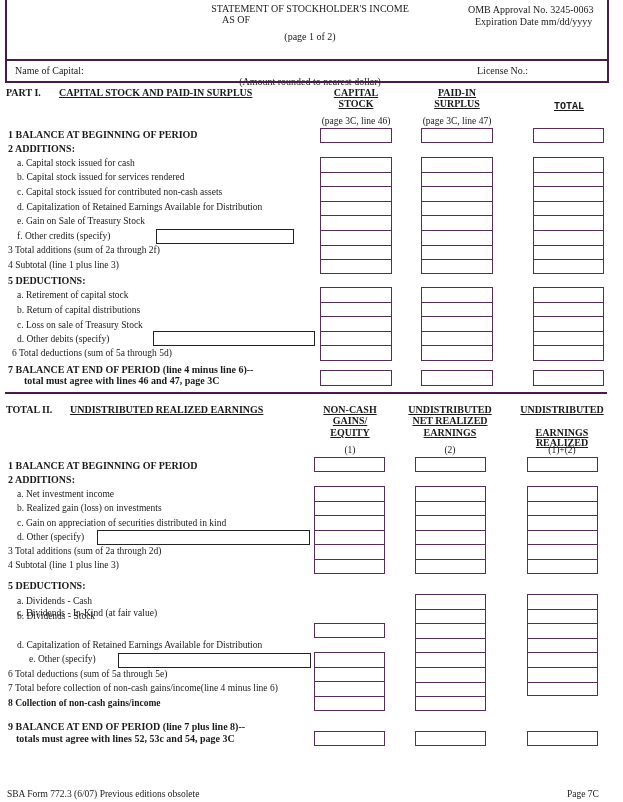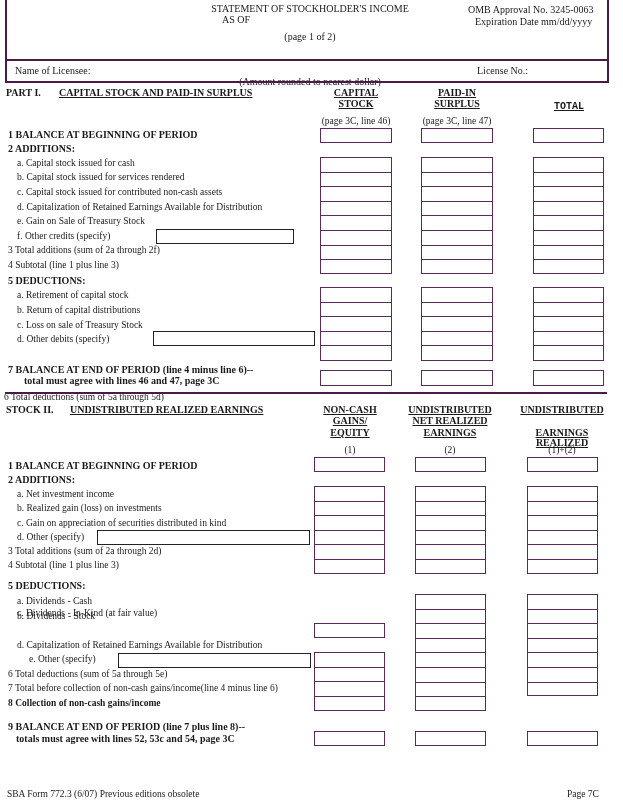--- a/index.html
+++ b/index.html
@@ -26,21 +26,21 @@
 <body>
 
 <div class="hdr"></div>
 <div class="abs t10 center" style="left:180px;top:3px;width:260px;">STATEMENT OF STOCKHOLDER'S INCOME</div>
 <div class="abs t10" style="left:222px;top:14px;">AS OF</div>
 <div class="abs t10 center" style="left:180px;top:31px;width:260px;">(page 1 of 2)</div>
 <div class="abs t10 center" style="left:180px;top:44px;width:260px;margin-top:32px;">(Amount rounded to nearest dollar)</div>
 <div class="abs t10" style="left:468px;top:4px;">OMB Approval No. 3245-0063</div>
 <div class="abs t10" style="left:475px;top:16px;">Expiration Date  mm/dd/yyyy</div>
 <div class="hdr2"></div>
-<div class="abs t10" style="left:15px;top:65px;">Name of Licensee:</div>
+<div class="abs t10" style="left:15px;top:65px;">Name of Capital:</div>
 <div class="abs t10" style="left:477px;top:65px;">License No.:</div>
 
 <div class="abs t10 b" style="left:6px;top:87px;">PART I.</div>
 <div class="abs t10 b u" style="left:59px;top:87px;">CAPITAL STOCK AND PAID-IN SURPLUS</div>
 
 <div class="abs t10 b u center" style="left:320px;top:87px;width:72px;">CAPITAL</div>
 <div class="abs t10 b u center" style="left:320px;top:98px;width:72px;">STOCK</div>
 <div class="abs t9 center" style="left:312px;top:116px;width:88px;">(page 3C, line 46)</div>
 
 <div class="abs t10 b u center" style="left:421px;top:87px;width:72px;">PAID-IN</div>
@@ -60,21 +60,21 @@
 <div class="spec" style="left:156px;top:229px;width:138px;"></div>
 <div class="abs t9" style="left:8px;top:245px;">3  Total additions (sum of 2a through 2f)</div>
 <div class="abs t9" style="left:8px;top:260px;">4  Subtotal (line 1 plus line 3)</div>
 
 <div class="abs t10 b" style="left:8px;top:275px;">5  DEDUCTIONS:</div>
 <div class="abs t9" style="left:17px;top:290px;">a. Retirement of capital stock</div>
 <div class="abs t9" style="left:17px;top:305px;">b. Return of capital distributions</div>
 <div class="abs t9" style="left:17px;top:320px;">c. Loss on sale of Treasury Stock</div>
 <div class="abs t9" style="left:17px;top:334px;">d. Other debits (specify)</div>
 <div class="spec" style="left:153px;top:331px;width:162px;"></div>
-<div class="abs t9" style="left:4px;top:348px;margin-top:44px;">6  Total deductions (sum of 5a through 5d)</div>
+<div class="abs t9" style="left:12px;top:348px;">6  Total deductions (sum of 5a through 5d)</div>
 <div class="abs t10 b" style="left:8px;top:364px;">7  BALANCE AT END OF PERIOD (line 4 minus line 6)--</div>
 <div class="abs t10 b" style="left:24px;top:375px;">total must agree with lines 46 and 47, page 3C</div>
 
 <div class="box" style="left:320px;top:128px;width:72px;height:15px;"></div>
 <div class="box" style="left:421px;top:128px;width:72px;height:15px;"></div>
 <div class="box" style="left:533px;top:128px;width:71px;height:15px;"></div>
 
 <div class="stack" style="left:320px;top:157px;width:72px;height:117px;">
   <div style="height:14.6px"></div>
     <div style="height:14.6px"></div>
@@ -127,21 +127,21 @@
     <div style="height:14.6px"></div>
     <div style="height:14px"></div>
 </div>
 
 <div class="box" style="left:320px;top:370px;width:72px;height:16px;"></div>
 <div class="box" style="left:421px;top:370px;width:72px;height:16px;"></div>
 <div class="box" style="left:533px;top:370px;width:71px;height:16px;"></div>
 
 <div class="divider"></div>
 
-<div class="abs t10 b" style="left:6px;top:404px;">STOCK II.</div>
+<div class="abs t10 b" style="left:6px;top:404px;">TOTAL II.</div>
 <div class="abs t10 b u" style="left:70px;top:404px;">UNDISTRIBUTED REALIZED EARNINGS</div>
 
 <div class="abs t10 b u center" style="left:306px;top:404px;width:88px;">NON-CASH</div>
 <div class="abs t10 b u center" style="left:306px;top:415px;width:88px;">GAINS/</div>
 <div class="abs t10 b u center" style="left:306px;top:427px;width:88px;">EQUITY</div>
 <div class="abs t9 center" style="left:306px;top:445px;width:88px;">(1)</div>
 
 <div class="abs t10 b u center" style="left:400px;top:404px;width:100px;">UNDISTRIBUTED</div>
 <div class="abs t10 b u center" style="left:400px;top:415px;width:100px;">NET REALIZED</div>
 <div class="abs t10 b u center" style="left:400px;top:427px;width:100px;">EARNINGS</div>

